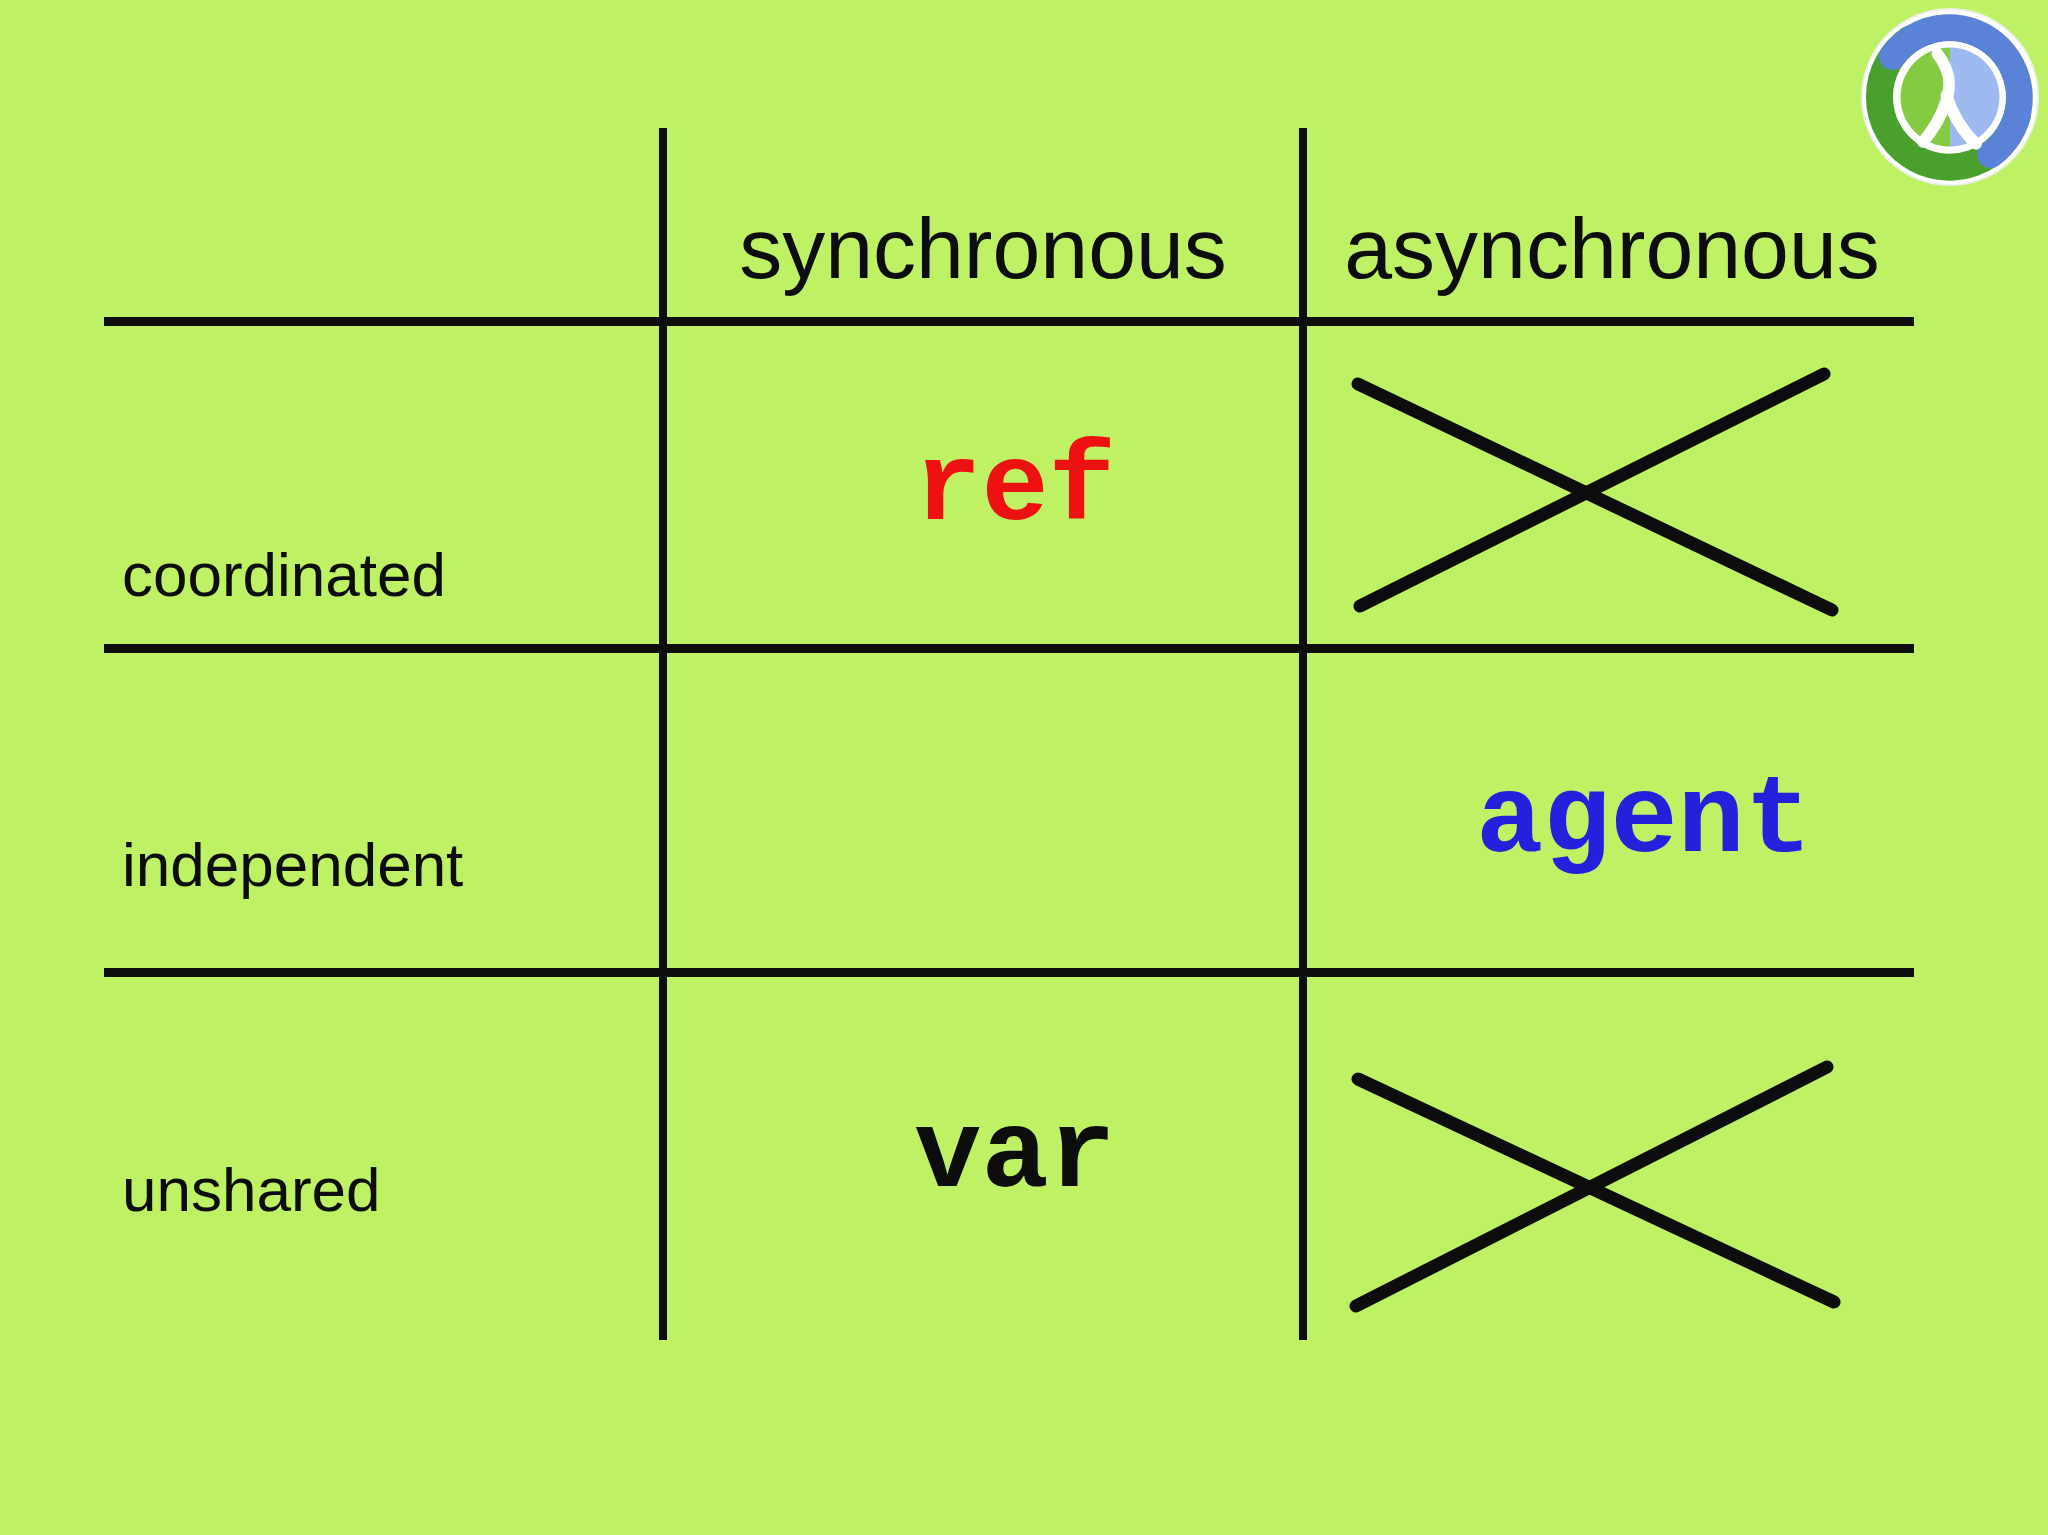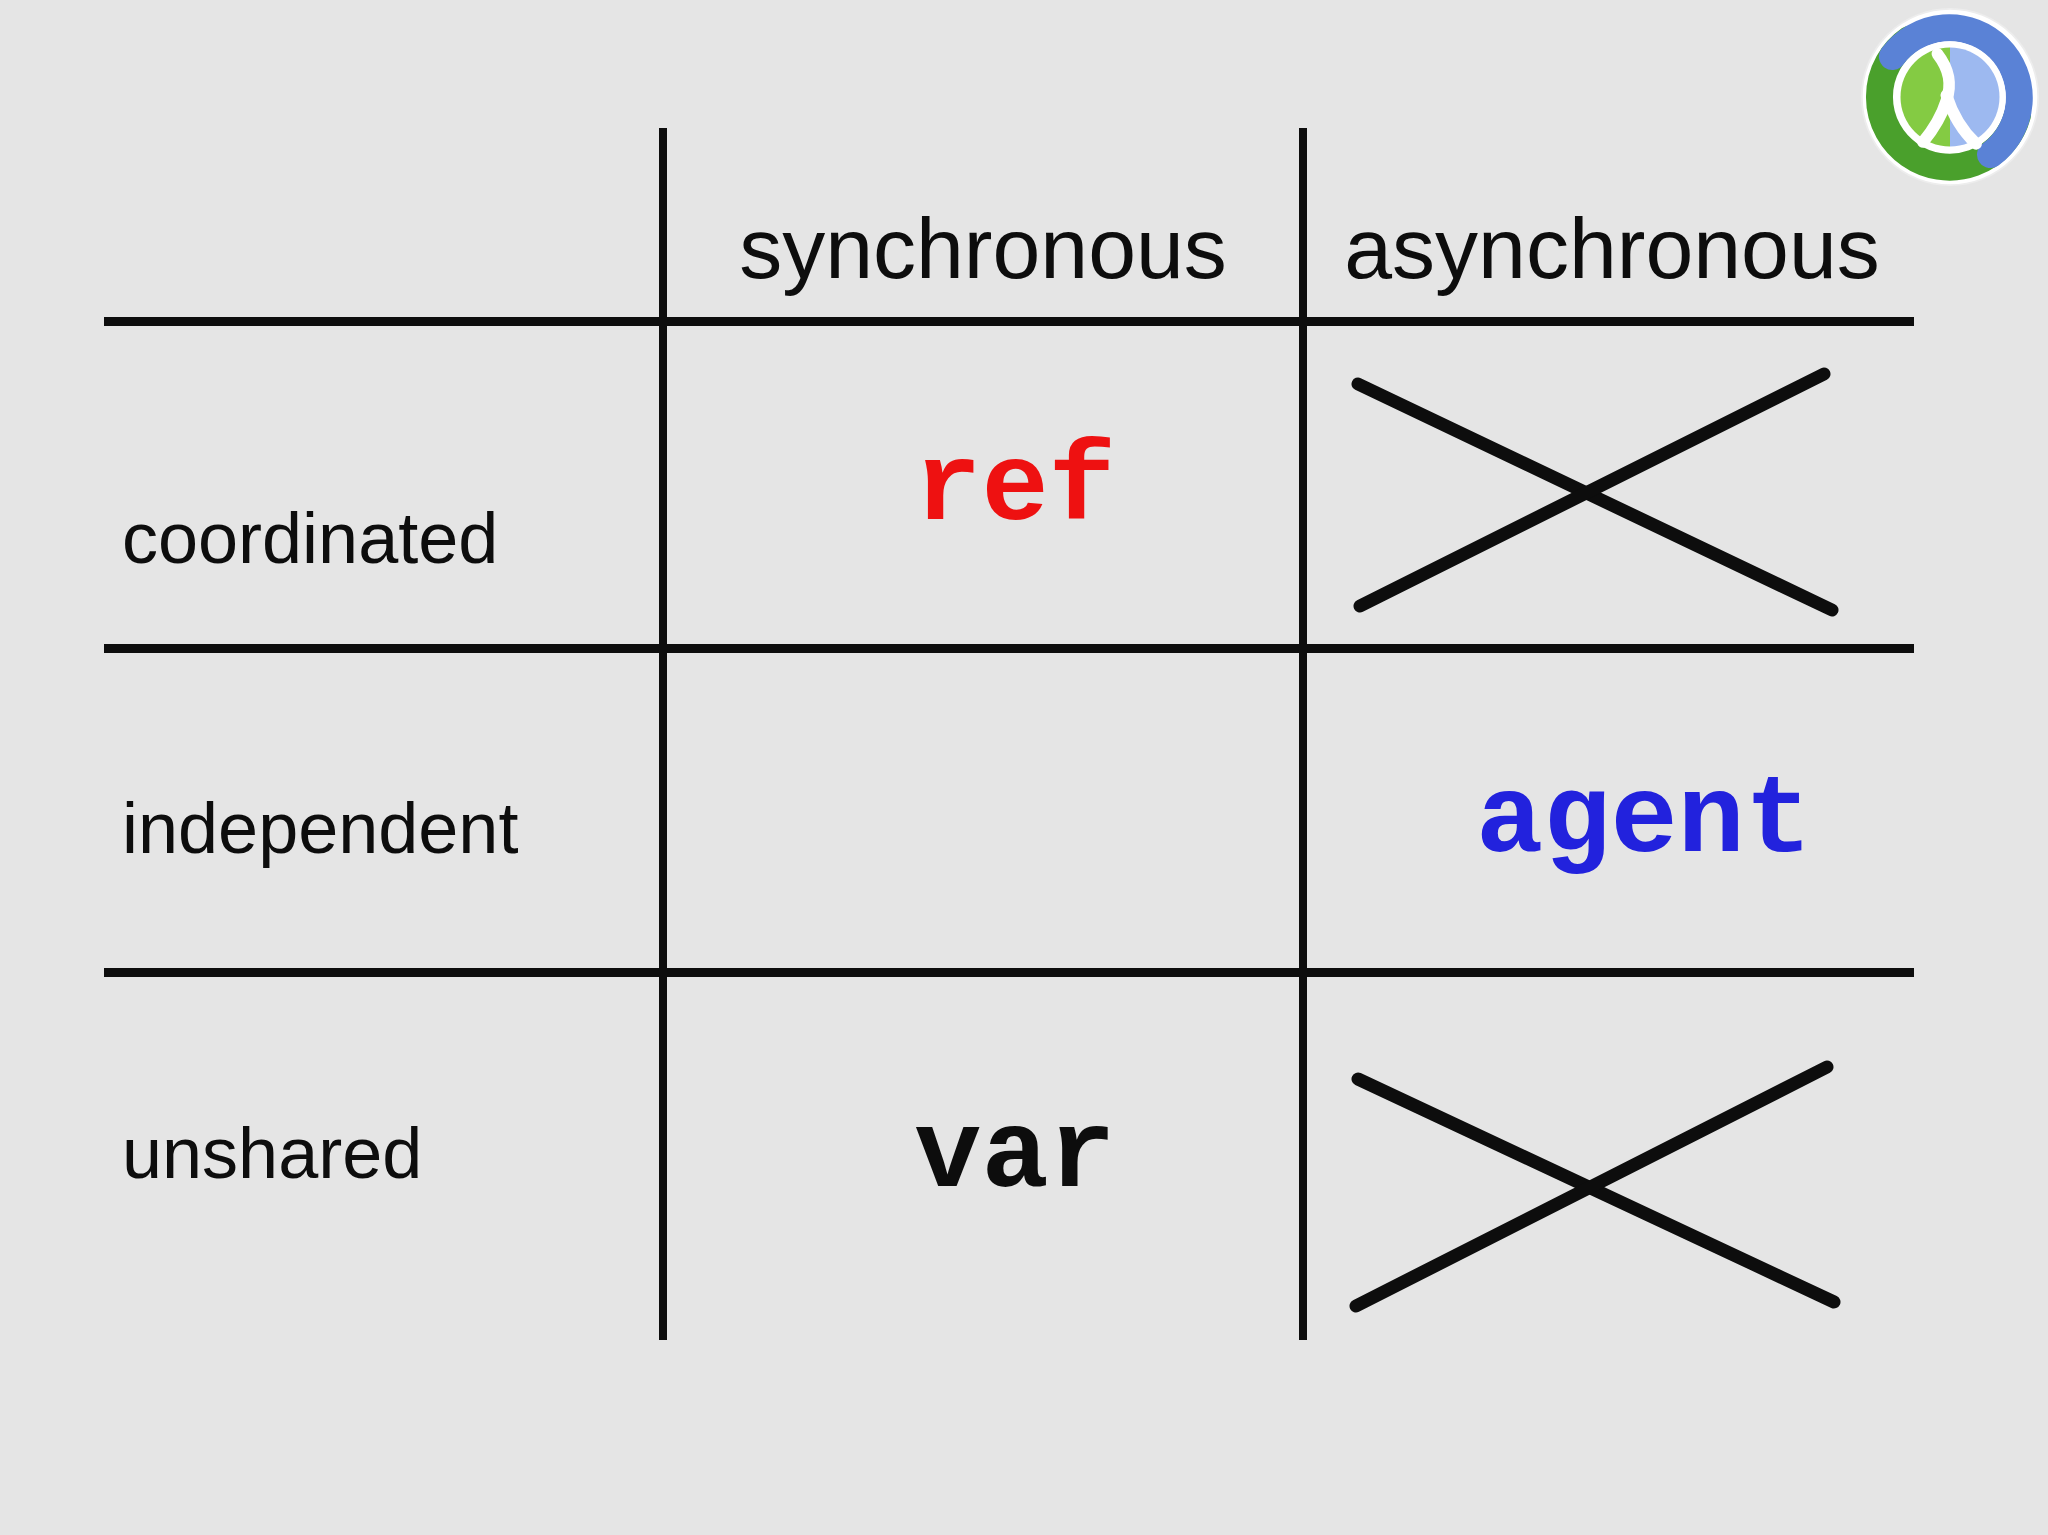--- a/index.html
+++ b/index.html
@@ -4,21 +4,21 @@
 <style>
   html, body {
     margin: 0;
     padding: 0;
     background: #ffffff;
   }
   .stage {
     position: relative;
     width: 2048px;
     height: 1535px;
-    background: #e5e5e5;
+    background: #bef264;
     overflow: hidden;
     font-family: "Liberation Sans", sans-serif;
   }
   .line {
     position: absolute;
     background: #0d0d0d;
   }
   .vl { width: 8px; top: 128px; height: 1212px; }
   .vl1 { left: 659px; }
   .vl2 { left: 1299px; }
@@ -35,24 +35,25 @@
     color: #0d0d0d;
     text-align: center;
     white-space: nowrap;
   }
   .hdr.c1 { left: 667px; width: 632px; }
   .hdr.c2 { left: 1307px; width: 610px; text-align: center; }
 
   .rowlabel {
     position: absolute;
     left: 122px;
-    font-size: 72px;
+    font-size: 62px;
     line-height: 1;
     color: #0d0d0d;
     white-space: nowrap;
+    margin-top: 42px;
   }
   .rl1 { top: 502px; }
   .rl2 { top: 792px; }
   .rl3 { top: 1117px; }
 
   .cellval {
     position: absolute;
     font-family: "Liberation Mono", "DejaVu Sans Mono", monospace;
     font-weight: 700;
     font-size: 112px;

